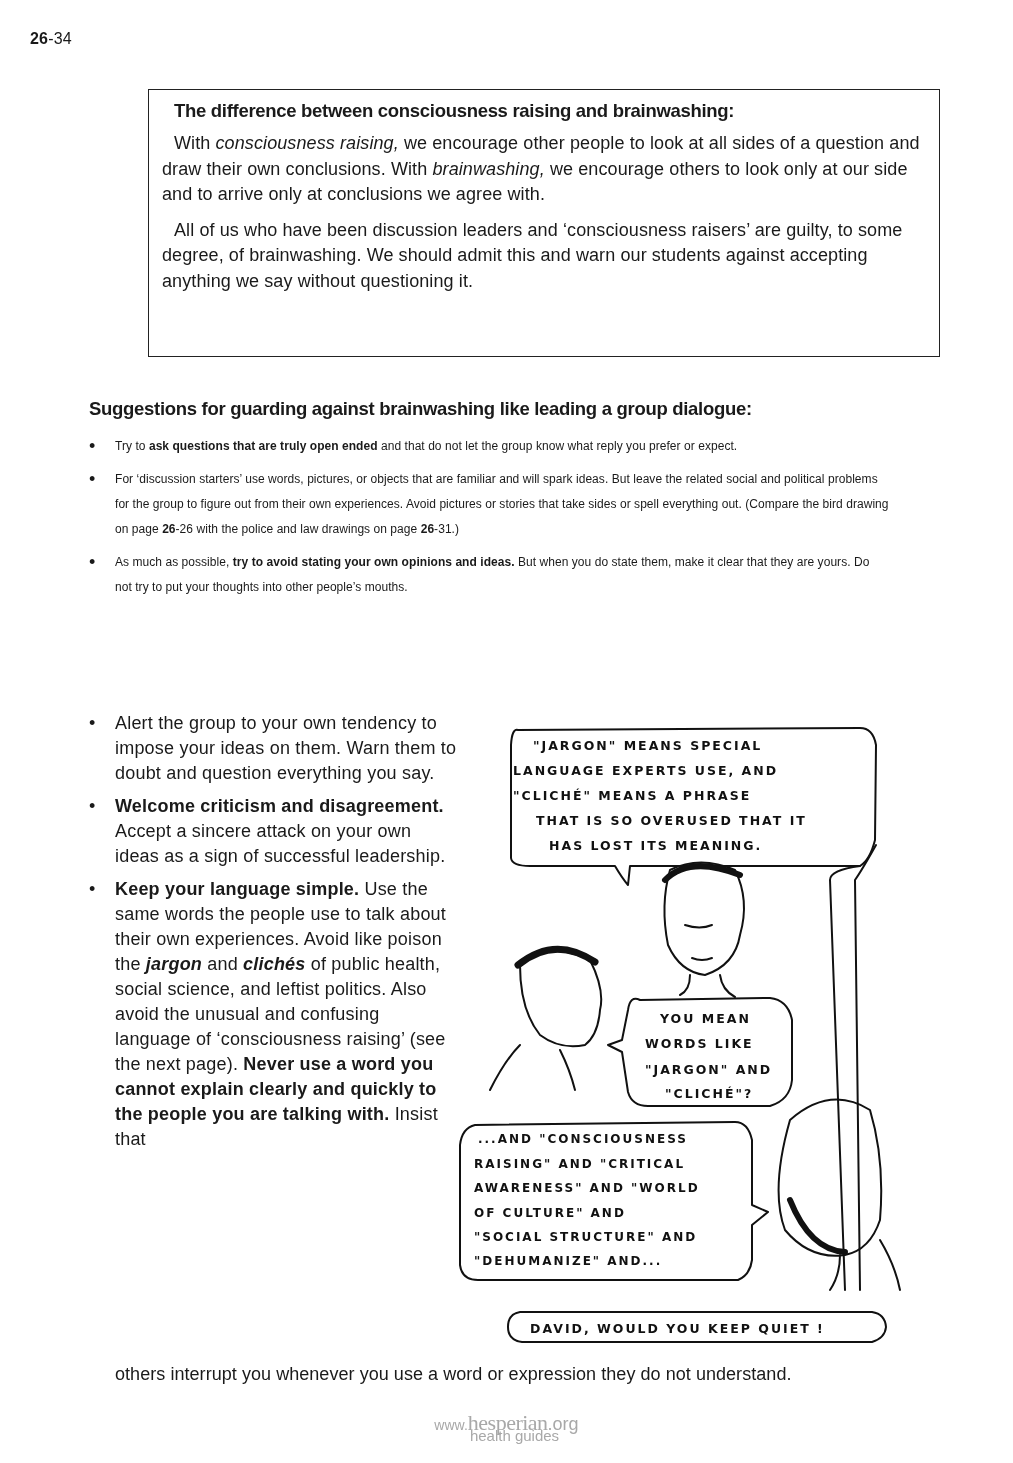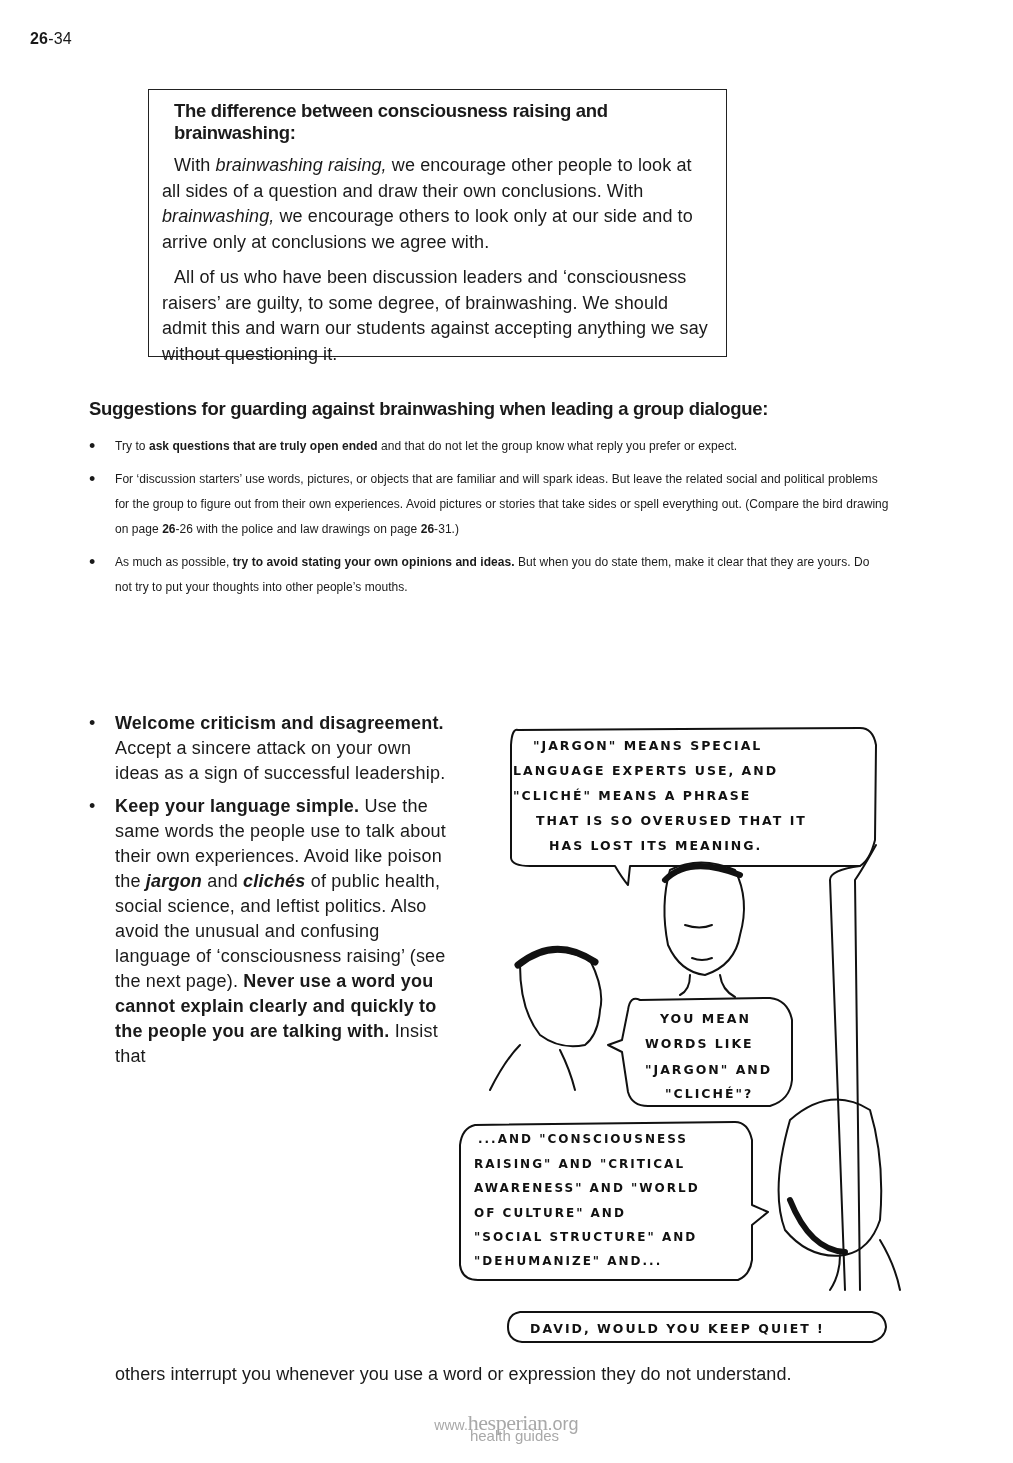--- a/index.html
+++ b/index.html
@@ -1,20 +1,20 @@
 <!DOCTYPE html>
 <html><head>
 <meta charset="utf-8">
 <style>
   html, body { margin: 0; padding: 0; background: #ffffff; }
   body { width: 1013px; height: 1463px; position: relative; overflow: hidden;
          font-family: "Liberation Sans", "DejaVu Sans", sans-serif; color: #1a1a1a; }
   .page-num { position: absolute; left: 30px; top: 30px; font-size: 16px; letter-spacing: 0.2px; }
   .page-num b { font-weight: bold; }
-  .box { position: absolute; left: 148px; top: 89px; width: 579px; height: 268px;
+  .box { position: absolute; left: 148px; top: 89px; width: 792px; height: 268px;
          border: 1.5px solid #222; box-sizing: border-box; padding: 10px 12px 0 13px; }
   .box h2 { margin: 0 0 9px 12px; font-size: 18.5px; font-weight: bold; letter-spacing: -0.3px; }
   .box p { margin: 0 0 10px 0; font-size: 18px; line-height: 25.5px; letter-spacing: 0.1px; }
   .indent { display: inline-block; width: 12px; }
   .section-head { position: absolute; left: 89px; top: 398px; font-size: 18.5px; font-weight: bold; letter-spacing: -0.3px; margin: 0; }
   .bullets { position: absolute; left: 89px; top: 434px; width: 800px; margin: 0; padding: 0; list-style: none; }
   .bullets li { position: relative; padding-left: 26px; font-size: 12px; line-height: 25px; margin-bottom: 8px; letter-spacing: 0.05px; }
   .bullets li::before { content: "\2022"; position: absolute; left: 0; top: 0; font-size: 18px; }
   .narrow { position: absolute; left: 89px; top: 711px; width: 370px; margin: 0; padding: 0; list-style: none; }
   .narrow li { position: relative; padding-left: 26px; font-size: 18px; line-height: 25px; margin-bottom: 8px; letter-spacing: 0.2px; }
@@ -30,33 +30,34 @@
   b { font-weight: bold; }
   i { font-style: italic; }
 </style>
 </head>
 <body>
 
 <div class="page-num"><b>26</b><span>-34</span></div>
 
 <div class="box">
   <h2>The difference between consciousness raising and brainwashing:</h2>
-  <p><span class="indent"></span><span>With </span><i>brainwashing raising,</i><span> we encourage other people to look at all sides of a question and draw their own conclusions. With </span><i>brainwashing,</i><span> we encourage others to look only at our side and to arrive only at conclusions we agree with.</span></p>
+  <p><span class="indent"></span><span>With </span><i>consciousness raising,</i><span> we encourage other people to look at all sides of a question and draw their own conclusions. With </span><i>brainwashing,</i><span> we encourage others to look only at our side and to arrive only at conclusions we agree with.</span></p>
   <p><span class="indent"></span><span>All of us who have been discussion leaders and ‘consciousness raisers’ are guilty, to some degree, of brainwashing. We should admit this and warn our students against accepting anything we say without questioning it.</span></p>
 </div>
 
-<h3 class="section-head">Suggestions for guarding against brainwashing when leading a group dialogue:</h3>
+<h3 class="section-head">Suggestions for guarding against brainwashing like leading a group dialogue:</h3>
 
 <ul class="bullets">
   <li><span>Try to </span><b>ask questions that are truly open ended</b><span> and that do not let the group know what reply you prefer or expect.</span></li>
   <li><span>For ‘discussion starters’ use words, pictures, or objects that are familiar and will spark ideas. But leave the related social and political problems for the group to figure out from their own experiences. Avoid pictures or stories that take sides or spell everything out. (Compare the bird drawing on page </span><b>26</b><span>-26</span><span> with the police and law drawings on page </span><b>26</b><span>-31.)</span></li>
   <li><span>As much as possible, </span><b>try to avoid stating your own opinions and ideas.</b><span> But when you do state them, make it clear that they are yours. Do not try to put your thoughts into other people’s mouths.</span></li>
 </ul>
 
 <ul class="narrow">
+  <li><span>Alert the group to your own tendency to impose your ideas on them. Warn them to doubt and question everything you say.</span></li>
   <li><b>Welcome criticism and disagreement.</b><span> Accept a sincere attack on your own ideas as a sign of successful leadership.</span></li>
   <li><b>Keep your language simple.</b><span> Use the same words the people use to talk about their own experiences. Avoid like poison the </span><b><i>jargon</i></b><span> and </span><b><i>clichés</i></b><span> of public health, social science, and leftist politics. Also avoid the unusual and confusing language of ‘consciousness raising’ (see the next page). </span><b>Never use a word you cannot explain clearly and quickly to the people you are talking with.</b><span> Insist that</span></li>
 </ul>
 
 <div class="tail">others interrupt you whenever you use a word or expression they do not understand.</div>
 
 <svg class="illus" viewBox="455 718 450 640" xmlns="http://www.w3.org/2000/svg">
   <g fill="none" stroke="#111" stroke-width="2" stroke-linecap="round" stroke-linejoin="round">
 
     <path d="M518 730 Q512 728 511 745 L511 858 Q512 866 530 866 L615 866 Q622 878 628 885 L630 866 L860 866 Q870 860 875 840 L876 745 Q873 728 860 728 Z"></path>

